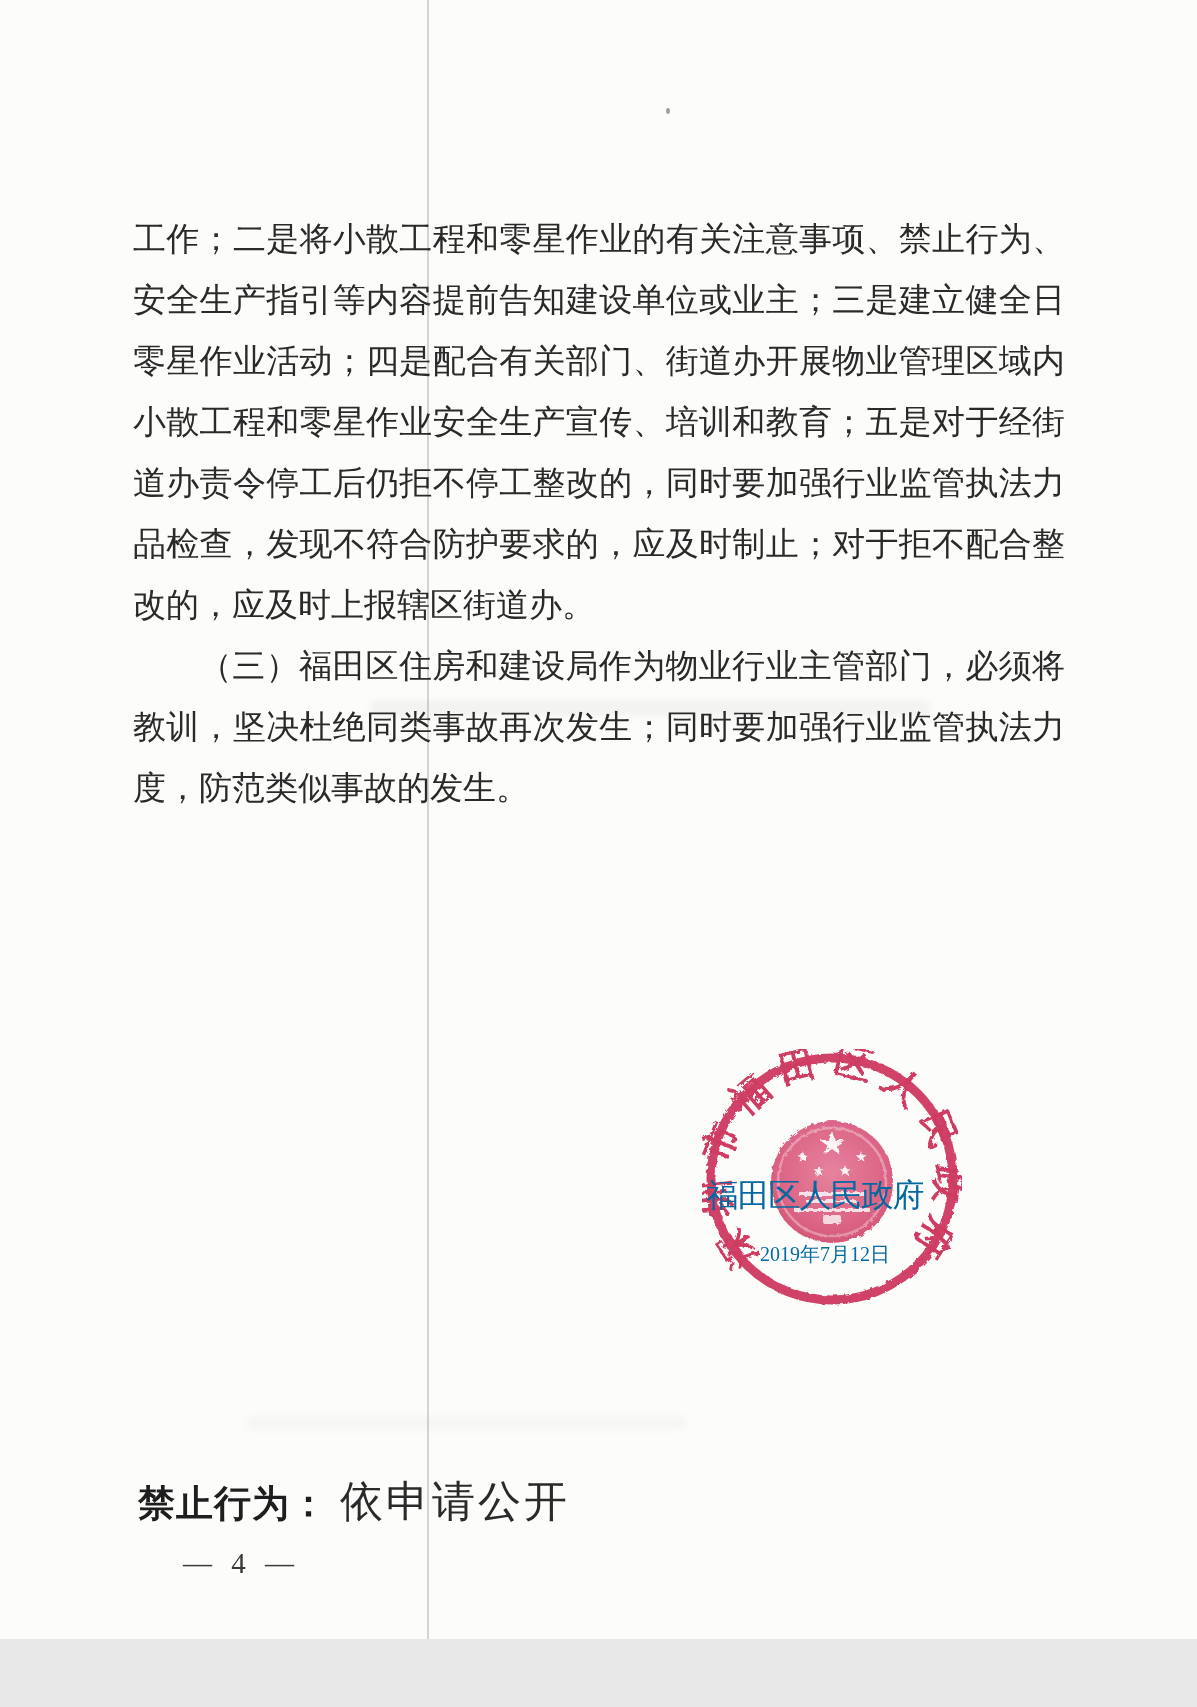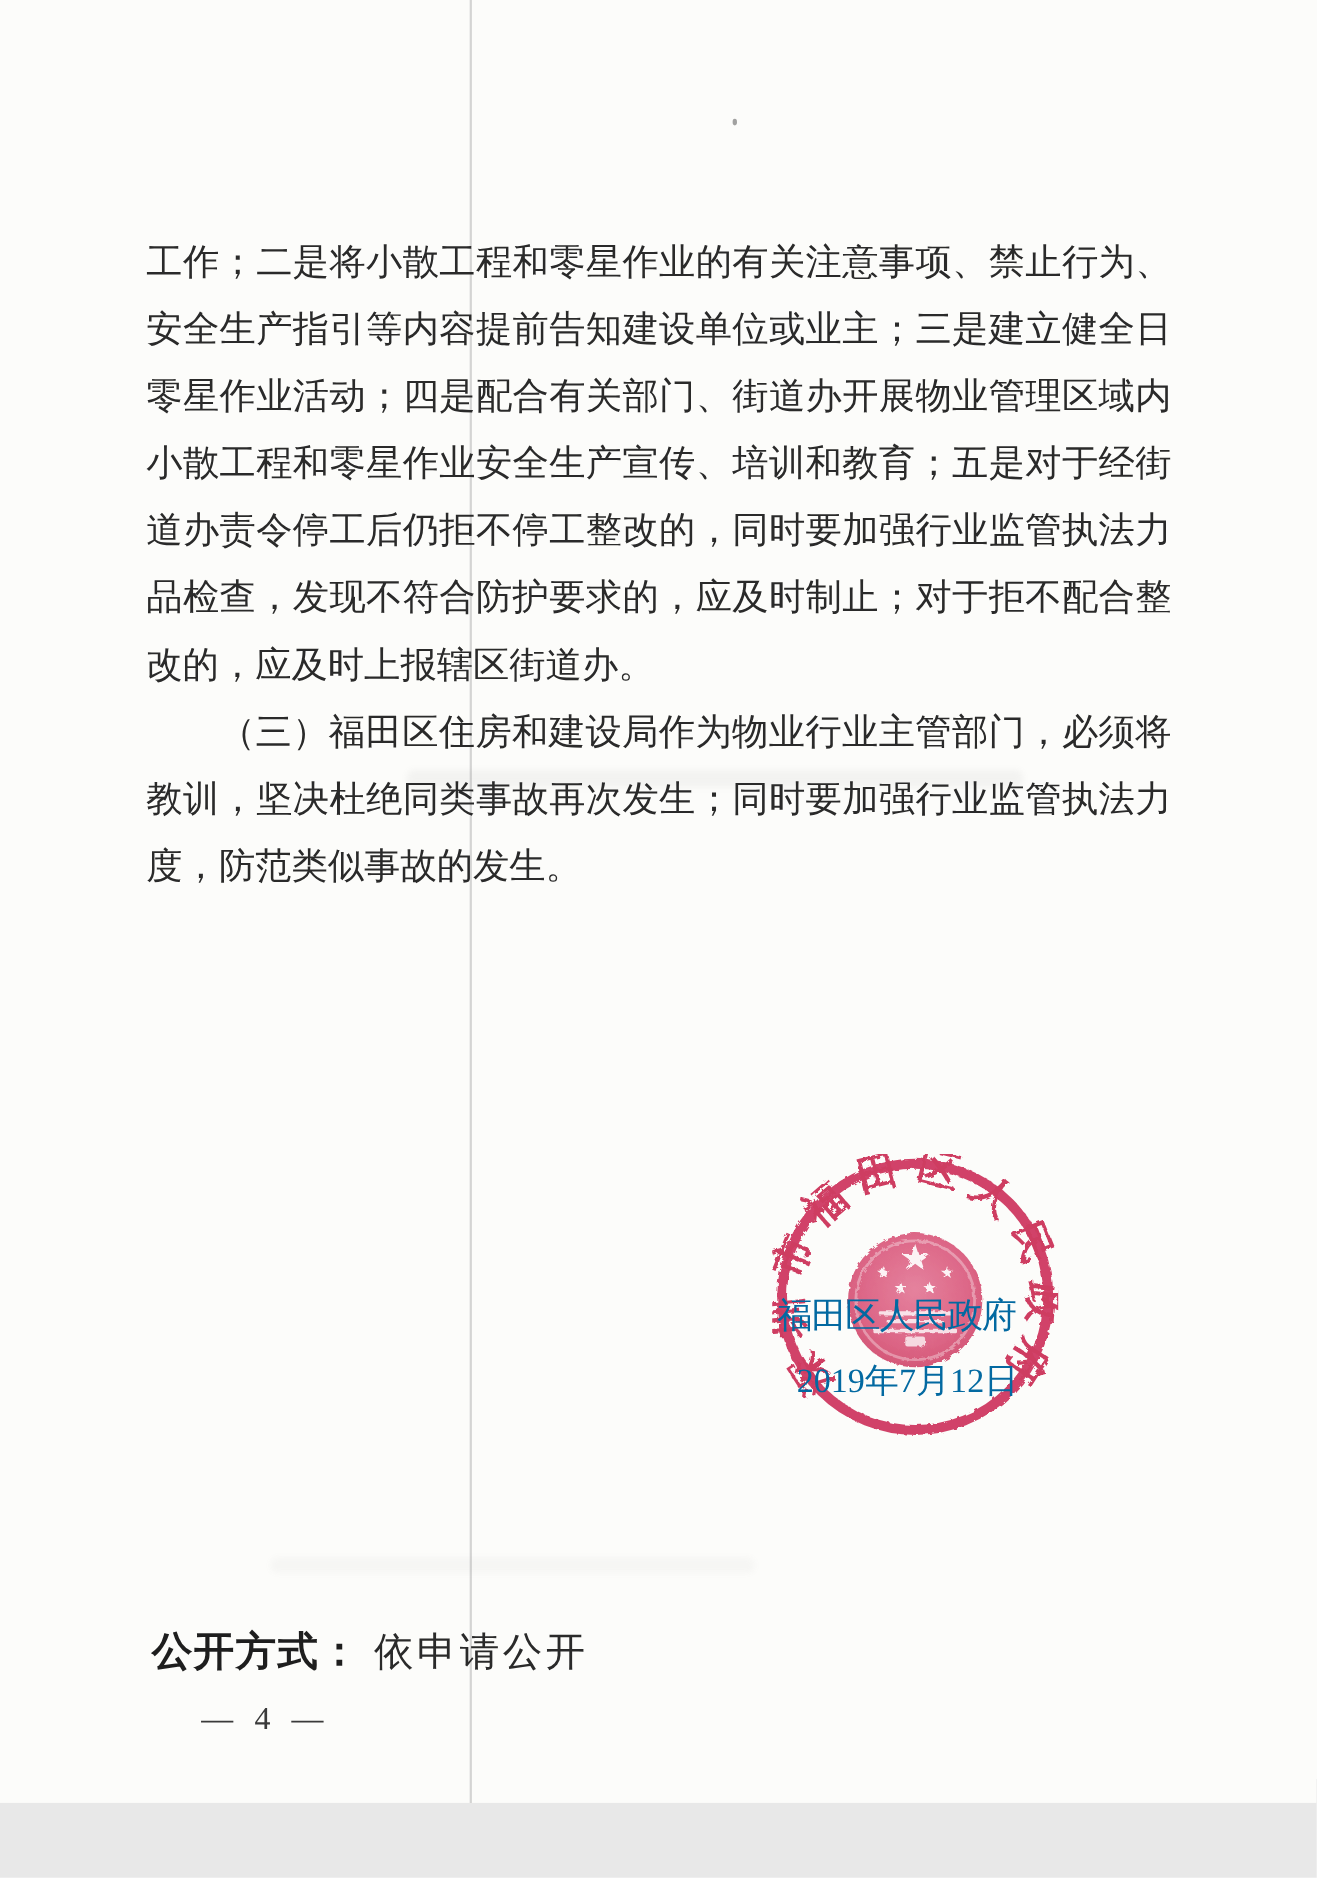--- a/index.html
+++ b/index.html
@@ -30,33 +30,33 @@
   
   .seal{
     position:absolute;left:702px;top:1049px;width:260px;height:260px;
     z-index:1;opacity:.94;
   }
   .seal-org,.seal-date{
     position:absolute;z-index:2;color:#0369a1;
     text-align:center;white-space:nowrap;
   }
   .seal-org{left:703px;top:1178px;width:224px;font-size:32px;letter-spacing:-1px;line-height:34px;}
-  .seal-date{left:722px;top:1238px;width:206px;font-size:31px;line-height:33px;}
+  .seal-date{left:722px;top:1238px;width:206px;font-size:20px;line-height:33px;}
   
   .footer-row{
     position:absolute;left:138px;top:1478px;height:48px;line-height:48px;
     white-space:nowrap;color:#1e1e1e;
   }
   .footer-label{
     font-family:"Liberation Sans","DejaVu Sans",sans-serif;
     font-weight:700;font-size:37px;letter-spacing:1px;
   }
   .footer-value{
     font-family:"Liberation Serif","DejaVu Serif",serif;
-    font-size:36px;margin-left:12px;letter-spacing:3px;color:#2a2a2a;
+    font-size:43px;margin-left:12px;letter-spacing:3px;color:#2a2a2a;
   }
   .page-number{
     position:absolute;left:183px;top:1547px;
     font-size:29px;color:#3a3a3a;letter-spacing:6px;white-space:nowrap;
   }
   
   .ghost{
     position:absolute;background:#8a8a8a;border-radius:6px;
     filter:blur(3px);pointer-events:none;
   }
@@ -127,18 +127,18 @@
         <rect x="-38" y="26" width="76" height="4" rx="1" fill="#fff" opacity=".8"></rect>
         <rect x="-9" y="33" width="18" height="9" rx="2" fill="#fff" opacity=".75"></rect>
       </g>
     </g>
   </svg>
 
   <div class="seal-org">福田区人民政府</div>
   <div class="seal-date">2019年7月12日</div>
 
   <div class="footer-row">
-    <span class="footer-label">公开方式：</span><span class="footer-value">依申请公开</span>
+    <span class="footer-label">禁止行为：</span><span class="footer-value">依申请公开</span>
   </div>
 
   <div class="page-number">— 4 —</div>
 
 </div>
 
 </body></html>

